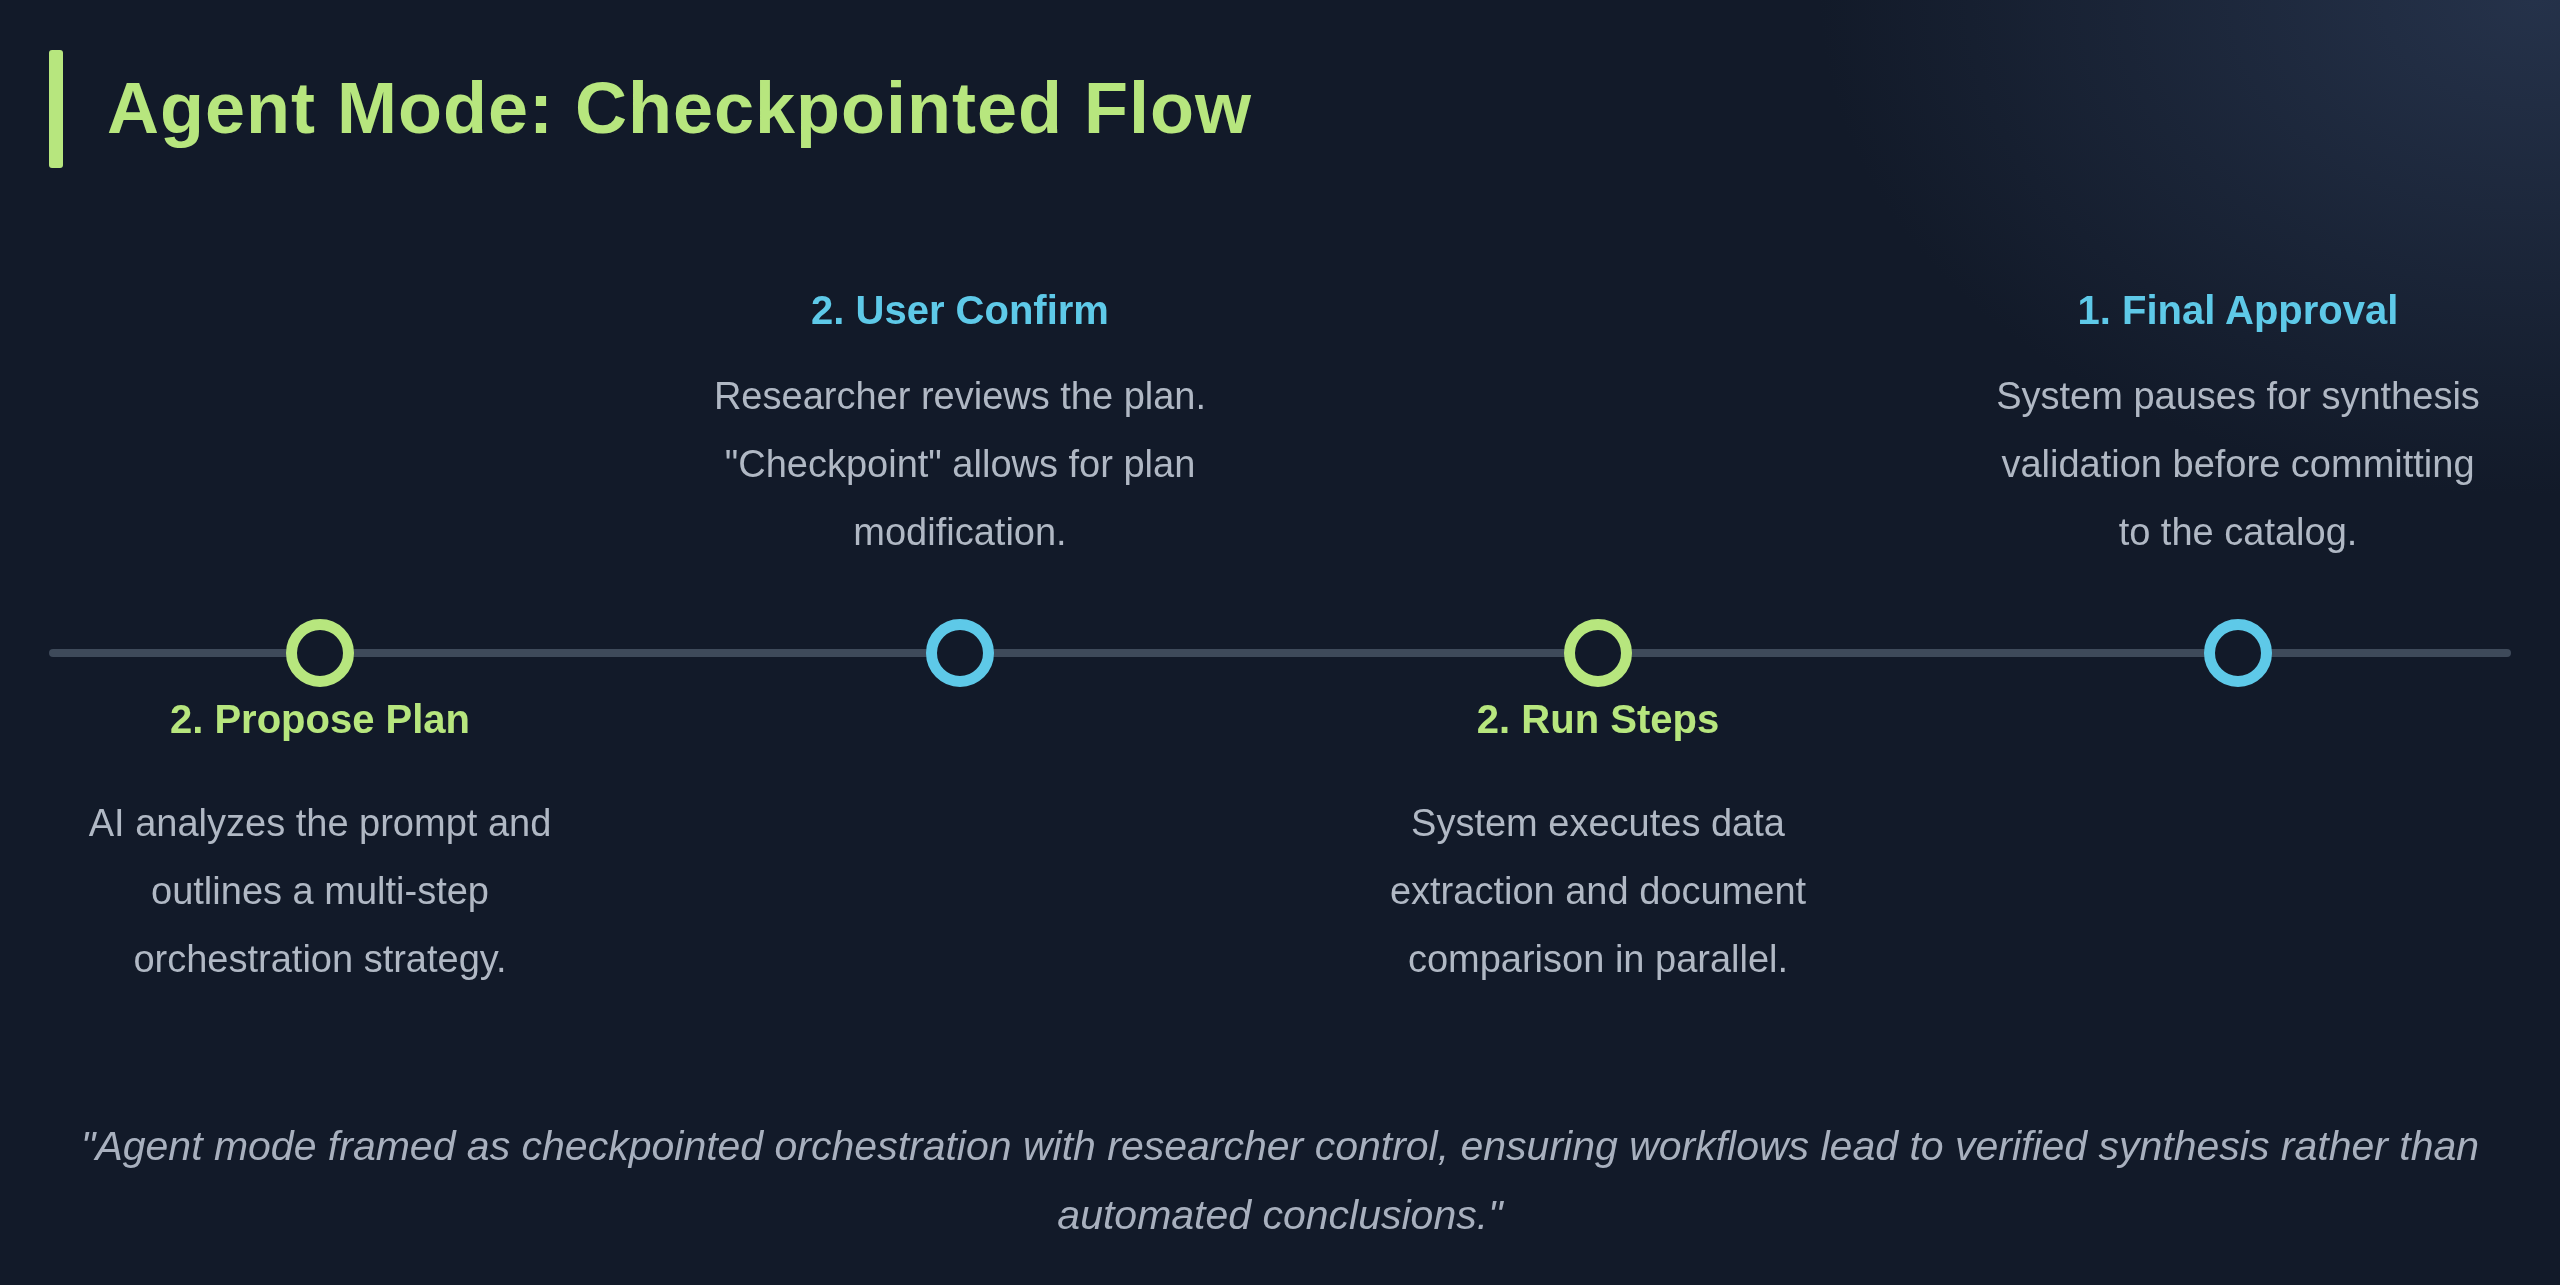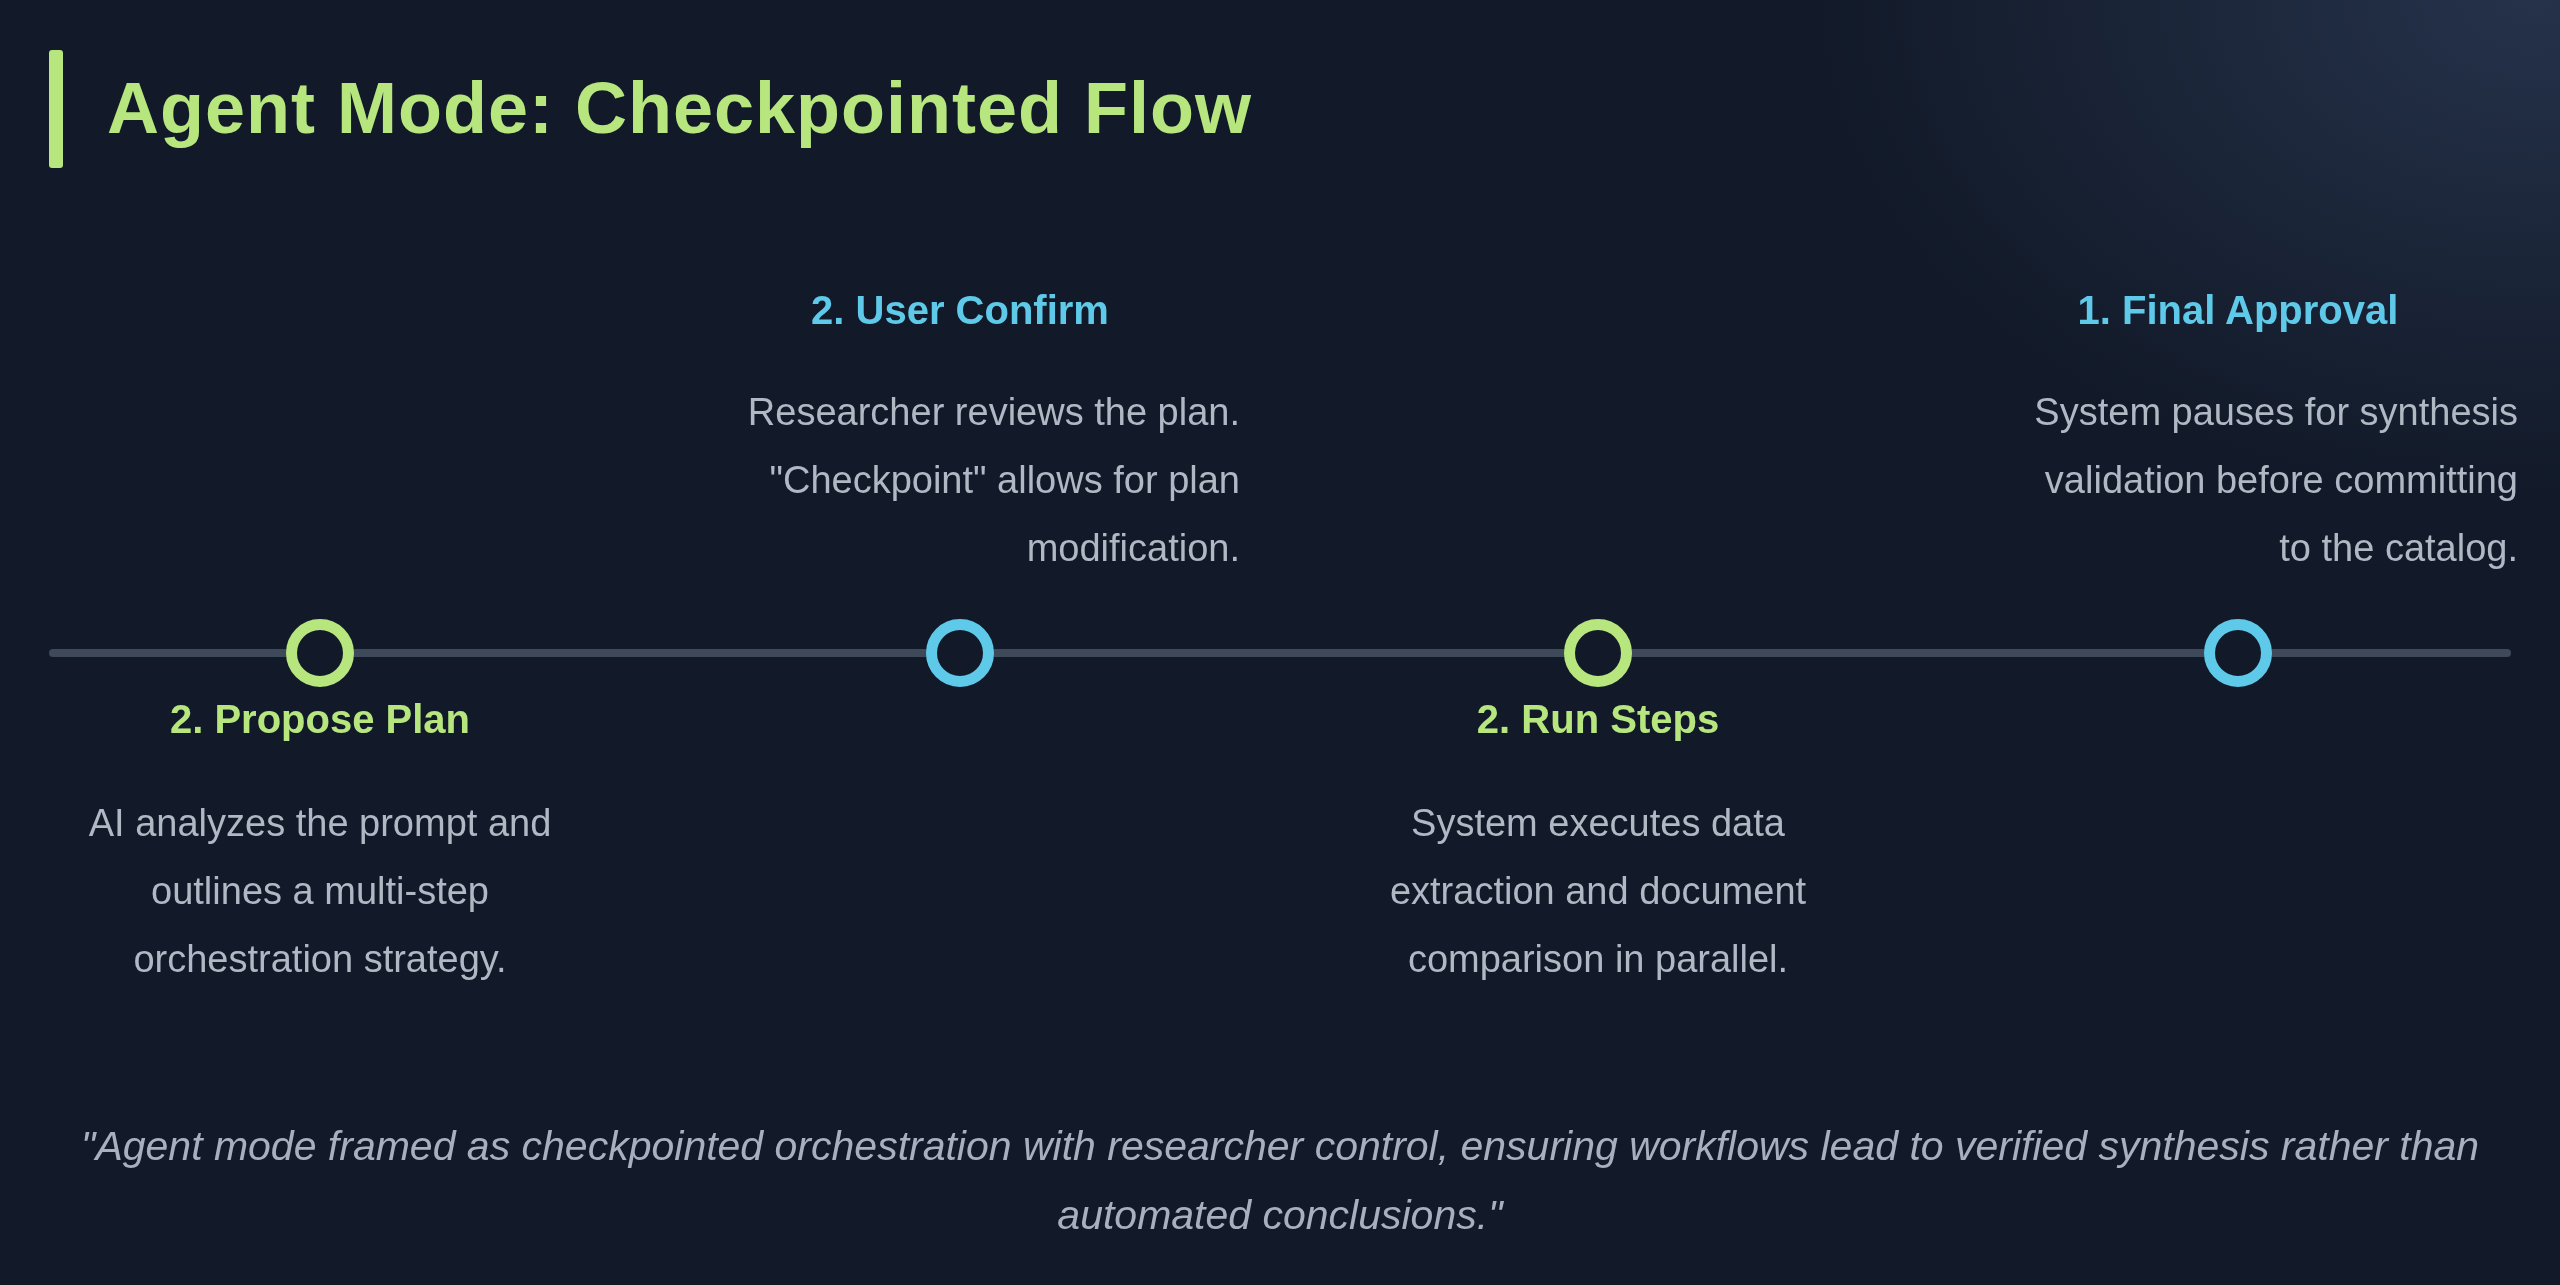--- a/index.html
+++ b/index.html
@@ -96,21 +96,21 @@
 
   .step-desc {
     position: absolute;
     width: 560px;
     font-size: 38px;
     line-height: 68px;
     color: #b0b8c4;
     text-align: center;
     white-space: pre-line;
   }
-  .desc-above { top: 378px; text-align: right; }
+  .desc-above { top: 362px; }
   .desc-below { top: 789px; }
 
   
   .quote {
     position: absolute;
     left: 0;
     top: 1112px;
     width: 2560px;
     padding: 0 40px;
     box-sizing: border-box;

